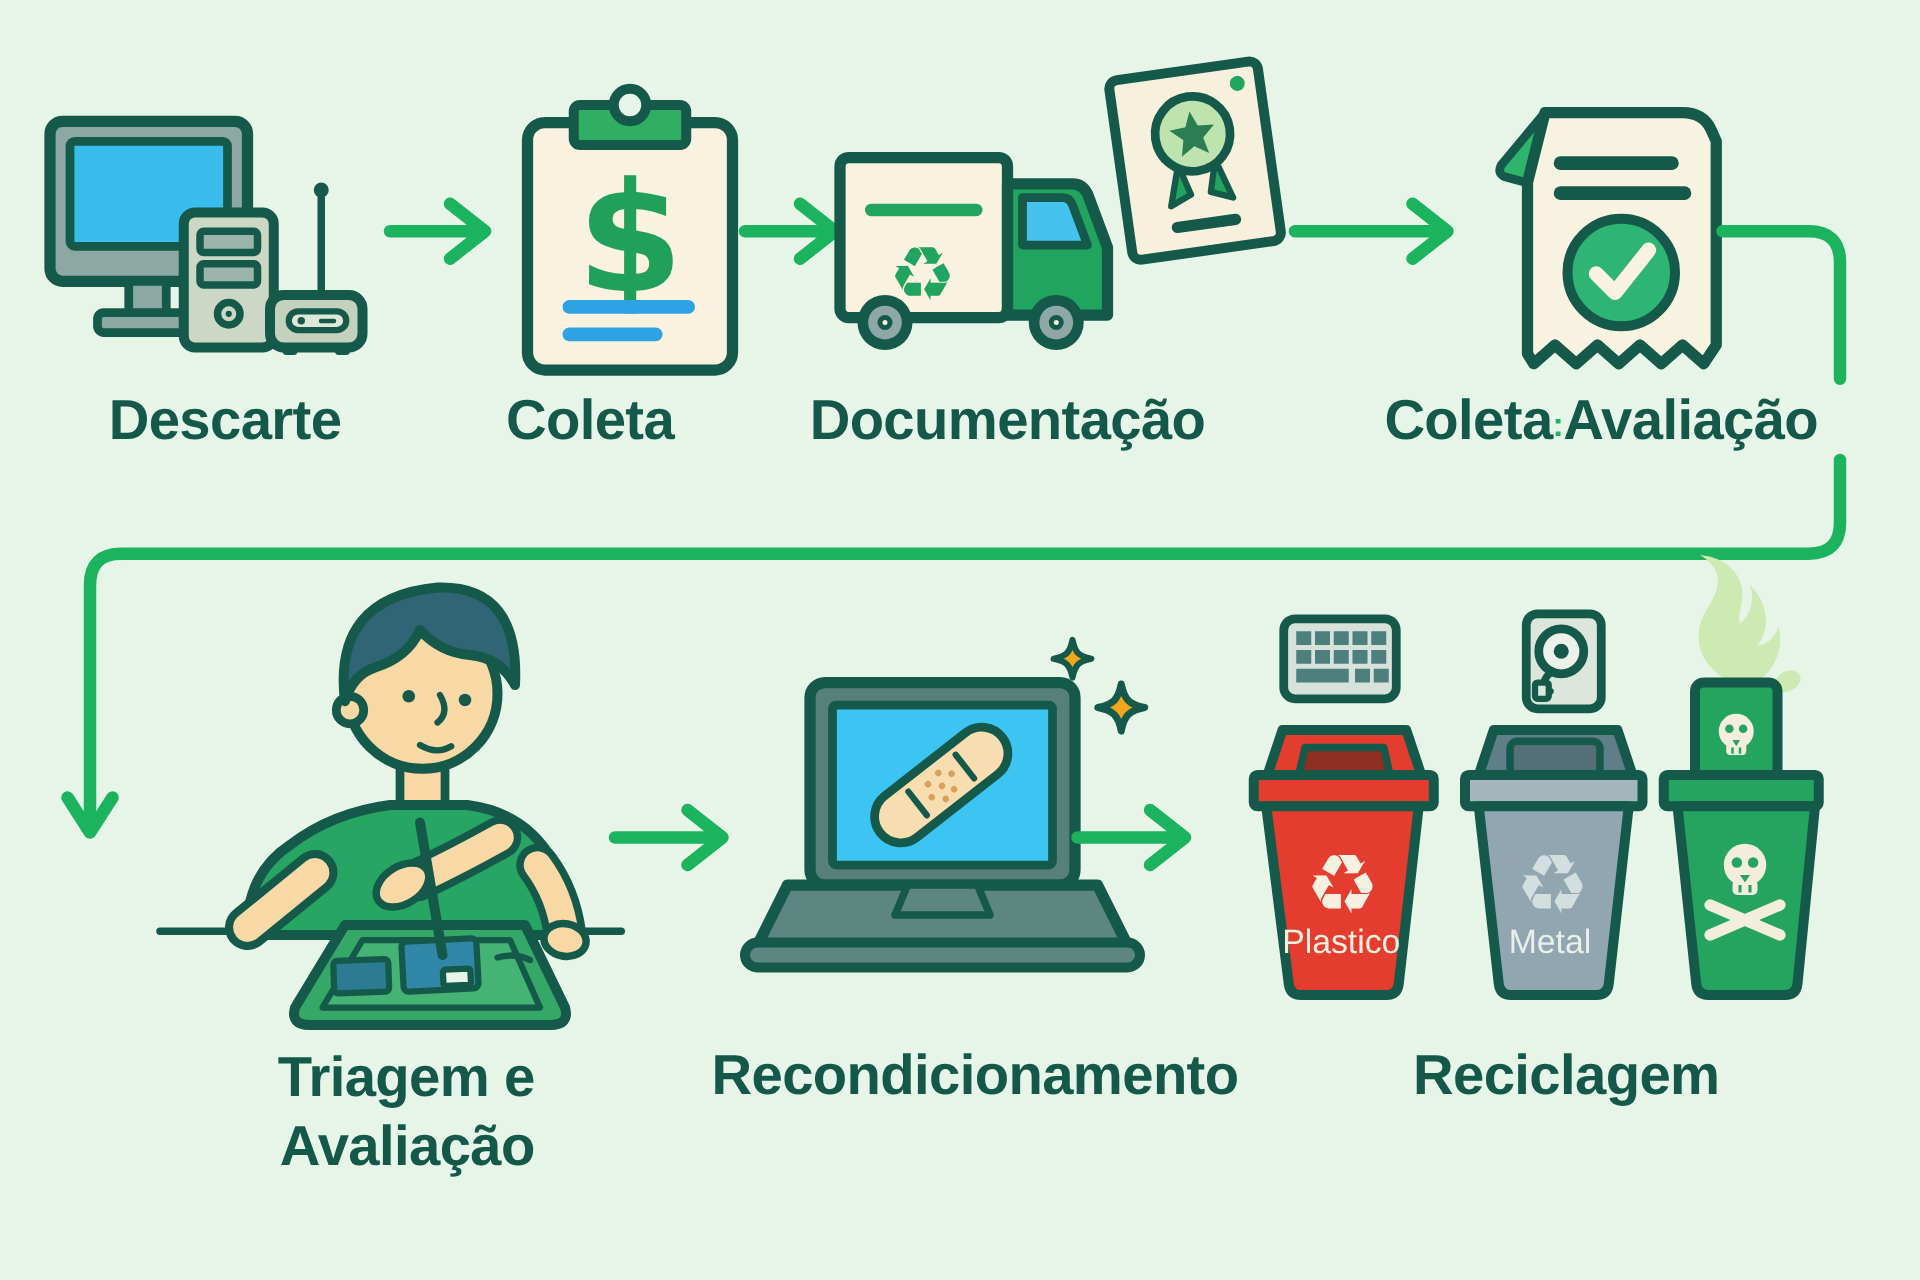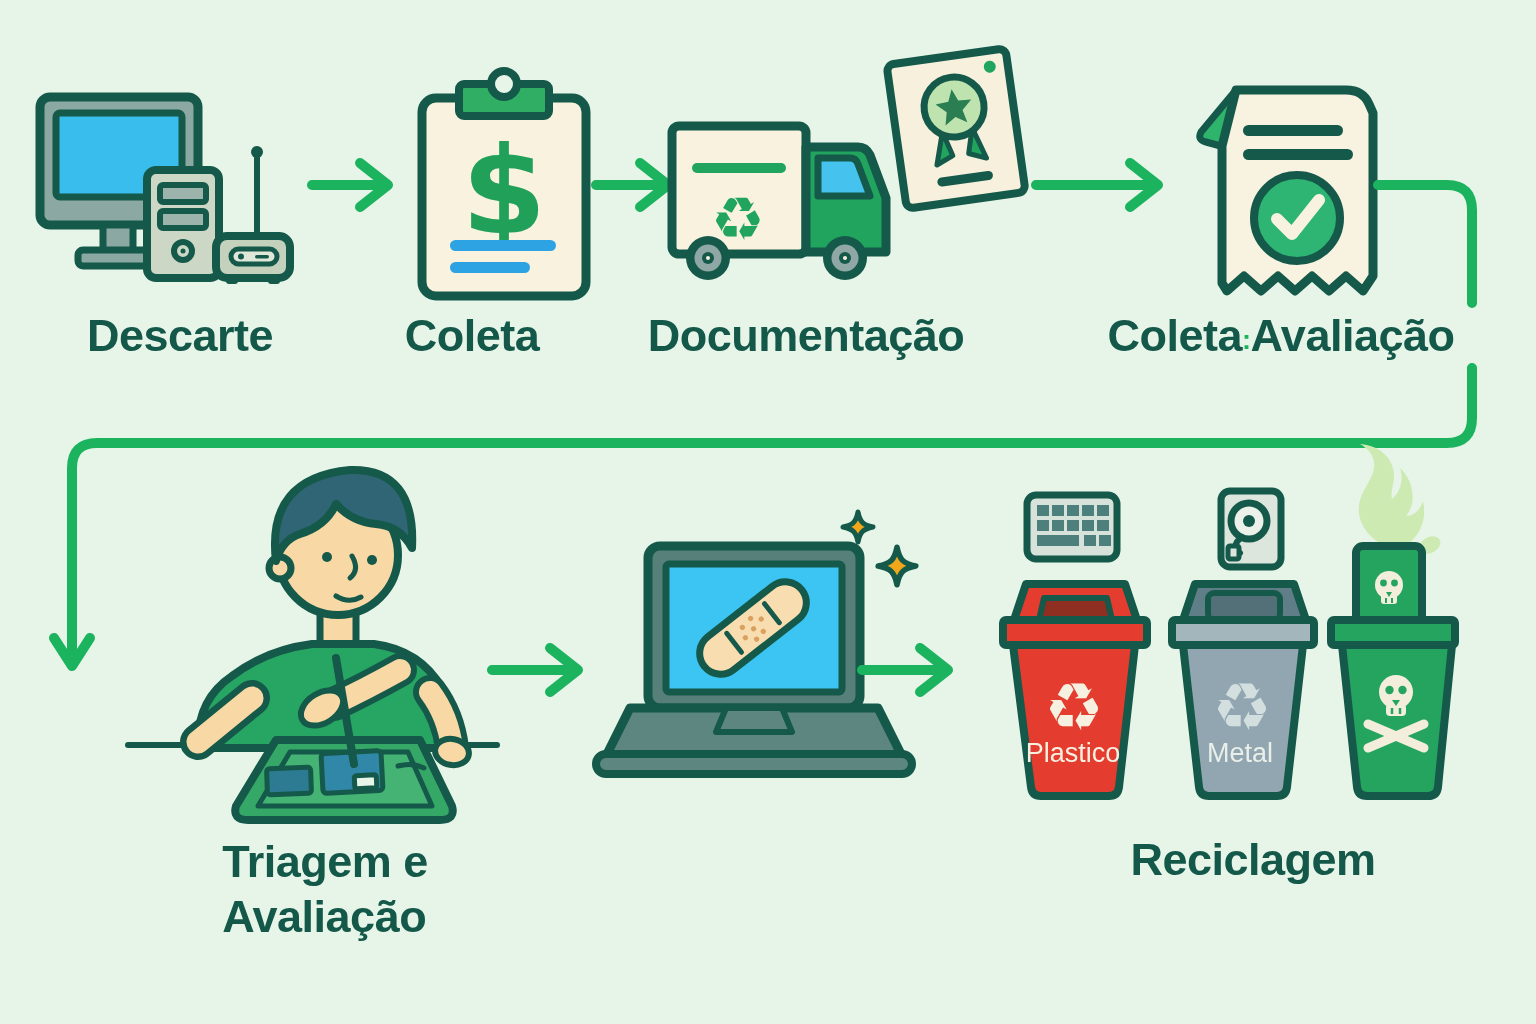--- a/index.html
+++ b/index.html
@@ -1,21 +1,21 @@
 <!DOCTYPE html>
 <html><head>
 <meta charset="utf-8">
 <style>
   html,body{margin:0;padding:0;background:#e7f5e9}
   .canvas{position:relative;width:1536px;height:1024px;background:#e7f5e9;overflow:hidden;
           font-family:"Liberation Sans",sans-serif}
   .scene{position:absolute;left:0;top:0}
   .step-label{position:absolute;transform:translateX(-50%);font-weight:700;font-size:45px;
               color:#14584a;white-space:nowrap;letter-spacing:-0.5px}
-  .two-line{text-align:left;line-height:55px}
+  .two-line{text-align:right;line-height:55px}
   .sep{color:#1cb35e;font-size:27px;font-weight:700;position:relative;top:-2px}
   
   .o9{stroke:#15594a;stroke-width:9;stroke-linejoin:round;stroke-linecap:round}
   .o8{stroke:#15594a;stroke-width:8;stroke-linejoin:round;stroke-linecap:round}
   .o7{stroke:#15594a;stroke-width:7;stroke-linejoin:round;stroke-linecap:round}
   .o6{stroke:#15594a;stroke-width:6;stroke-linejoin:round;stroke-linecap:round}
   .o5{stroke:#15594a;stroke-width:5;stroke-linejoin:round;stroke-linecap:round}
   .ln{fill:none;stroke:#1cb35e;stroke-width:10;stroke-linecap:round;stroke-linejoin:round}
   .binlabel{font-family:"Liberation Sans",sans-serif;font-size:27px;font-weight:500}
 </style>
@@ -265,15 +265,16 @@
 
 <div class="step-label" style="left:180px;top:310px">Descarte</div>
 <div class="step-label" style="left:472px;top:310px">Coleta</div>
 <div class="step-label" style="left:806px;top:310px">Documentação</div>
 <div class="step-label" style="left:1281px;top:310px"><span>Coleta</span><span class="sep">:</span><span>Avaliação</span></div>
 
 <div class="step-label two-line" style="left:325px;top:834px">
   <div>Triagem e</div>
   <div>Avaliação</div>
 </div>
+<div class="step-label" style="left:780px;top:834px">Recondicionamento</div>
 <div class="step-label" style="left:1253px;top:834px">Reciclagem</div>
 
 </div>
 
 </body></html>

